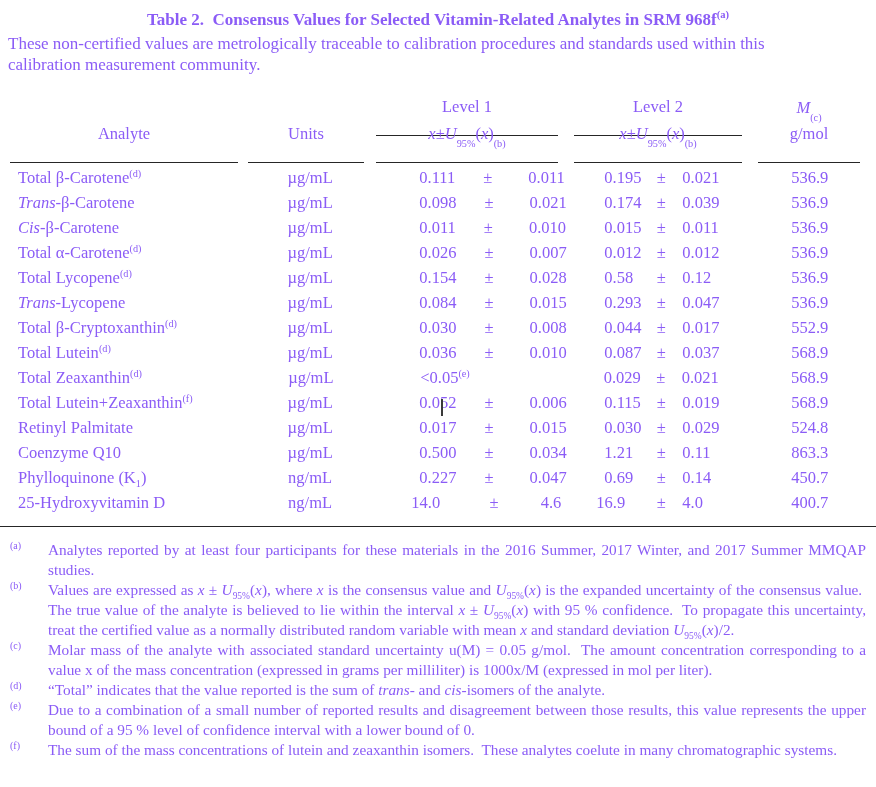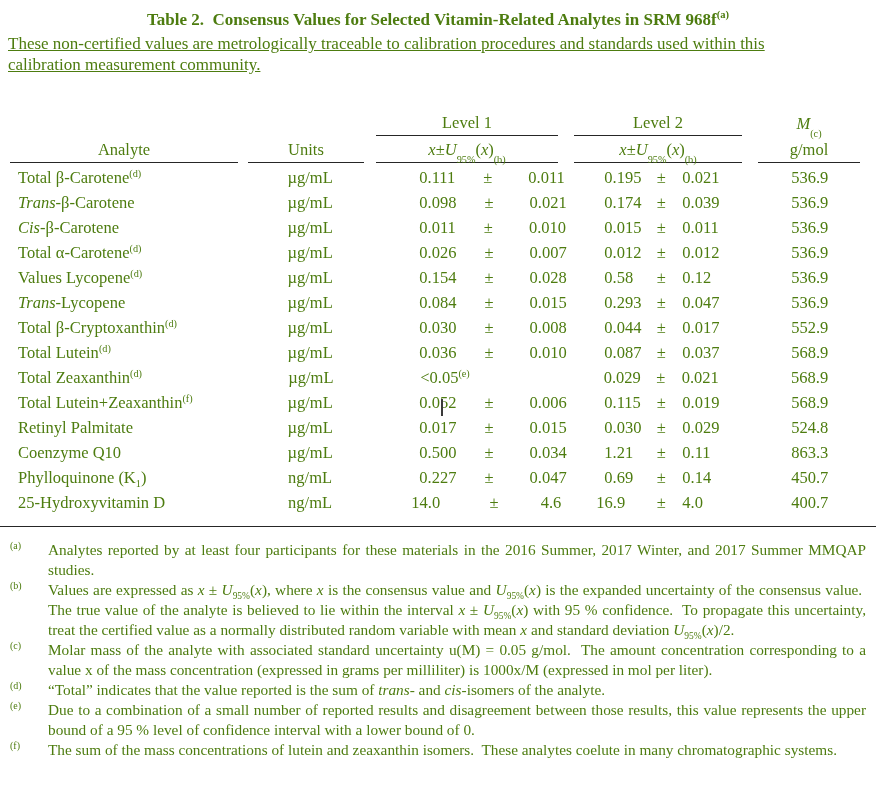--- a/index.html
+++ b/index.html
@@ -1,42 +1,42 @@
 <!DOCTYPE html>
 <html><head>
 <meta charset="utf-8">
 <style>
   html,body{margin:0;padding:0;background:#fff;}
   .page{
     position:relative;width:876px;height:787px;background:#ffffff;
-    font-family:"Liberation Serif","DejaVu Serif",serif;color:#4d7c0f;
+    font-family:"Liberation Serif","DejaVu Serif",serif;color:#8b5cf6;
     overflow:hidden;
   }
   sup{font-size:0.62em;line-height:0;vertical-align:super;}
   sub{font-size:0.62em;line-height:0;vertical-align:sub;}
   i{font-style:italic;}
 
   .title{
     padding-top:10px;text-align:center;font-weight:bold;font-size:17px;line-height:20px;
   }
   .intro{
-    padding:3px 10px 0 8px;font-size:17px;line-height:21px;text-decoration:underline;
+    padding:3px 10px 0 8px;font-size:17px;line-height:21px;
   }
 
   
   .thead-row,.trow{display:flex;padding-left:10px;padding-right:16px;align-items:flex-end;}
   .c1{width:228px;}
   .c2{width:116px;margin-left:10px;text-align:center;}
   .c3{width:182px;margin-left:12px;}
   .c4{width:168px;margin-left:16px;}
   .c5{width:102px;margin-left:16px;text-align:center;}
 
   .thead{margin-top:34px;font-size:16.5px;}
   .thead-row{height:27px;}
-  .thead-row .hc{display:flex;align-items:flex-end;justify-content:center;height:100%;padding-bottom:2px;box-sizing:border-box;}
+  .thead-row .hc{display:flex;align-items:flex-end;justify-content:center;height:100%;padding-bottom:18px;box-sizing:border-box;}
   .rule-b{border-bottom:1.6px solid #262626;}
 
   .tbody{margin-top:2px;font-size:16.5px;padding-left:8px;}
   .trow{height:25px;align-items:center;}
   .cell-analyte{text-align:left;}
   .lv{display:flex;align-items:baseline;box-sizing:border-box;}
   .c3.lv{padding-left:40px;gap:28px;}
   .c4.lv{padding-left:27px;}
   .lv .v{width:44px;display:inline-block;}
   .lv .pm{width:26px;display:inline-block;text-align:center;}
@@ -161,21 +161,21 @@
           <span class="u">0.007</span>
         </div>
         <div class="c4 lv">
           <span class="v">0.012</span>
           <span class="pm">±</span>
           <span class="u">0.012</span>
         </div>
         <div class="c5 cell-m">536.9</div>
       </div>
       <div class="trow">
-        <div class="c1 cell-analyte"><span>Values Lycopene</span><sup>(d)</sup></div>
+        <div class="c1 cell-analyte"><span>Total Lycopene</span><sup>(d)</sup></div>
         <div class="c2 cell-units">µg/mL</div>
         <div class="c3 lv">
           <span class="v">0.154</span>
           <span class="pm">±</span>
           <span class="u">0.028</span>
         </div>
         <div class="c4 lv">
           <span class="v">0.58</span>
           <span class="pm">±</span>
           <span class="u">0.12</span>

